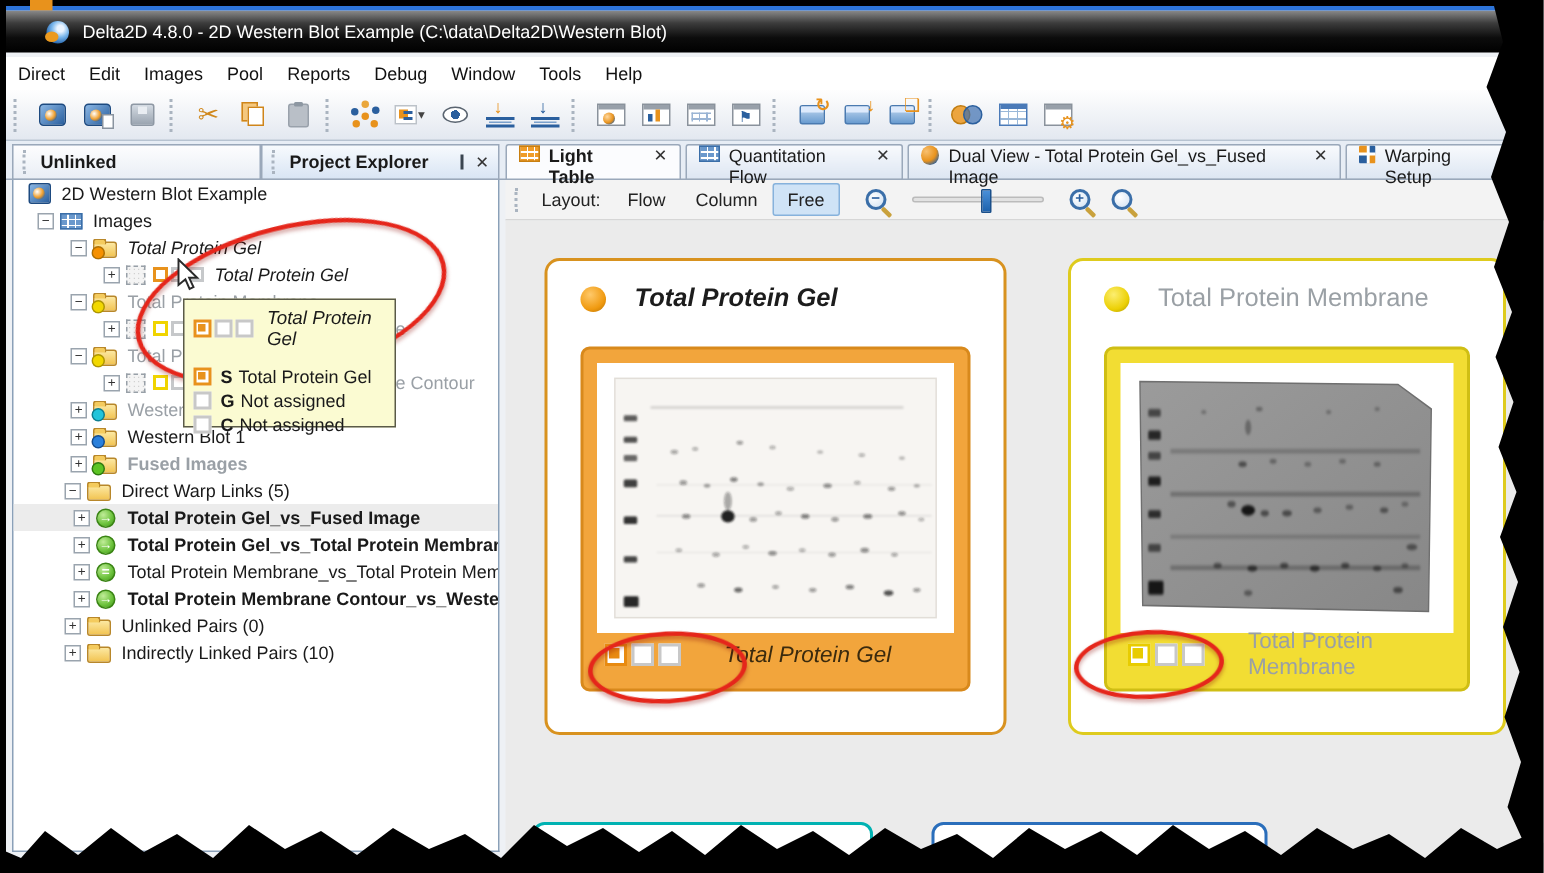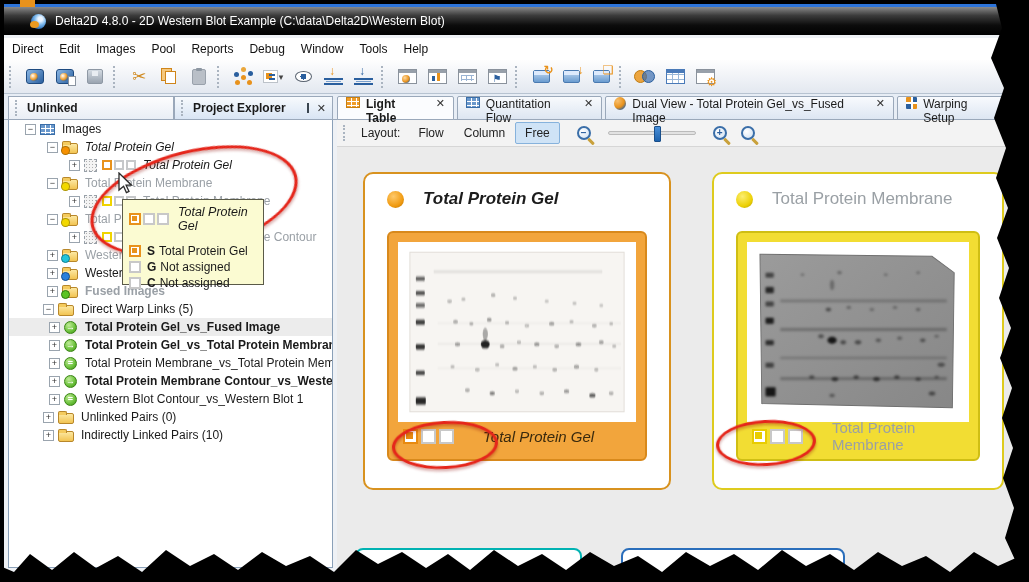--- a/index.html
+++ b/index.html
@@ -367,20 +367,24 @@
       <span class="tx">✕</span>
     </div>
     <div class="rtab">
       <span class="ticn-warp"></span>
       <span>Warping Setup</span>
       <span class="tx">✕</span>
     </div>
   </div>
 
   <div class="treepanel">
+    <div class="trow" style="padding-left:10px">
+      <span class="app-sq"></span>
+      <span class="tlabel">2D Western Blot Example</span>
+    </div>
     <div class="trow" style="padding-left:16px">
       <span class="exp minus"></span>
       <span class="grid-b"></span>
       <span class="tlabel">Images</span>
     </div>
     <div class="trow" style="padding-left:38px">
       <span class="exp minus"></span>
       <span class="fold d d-orange"></span>
       <span class="tlabel ital">Total Protein Gel</span>
     </div>
@@ -456,25 +460,20 @@
     </div>
     <div class="trow" style="padding-left:40px">
       <span class="exp plus"></span>
       <span class="wl eq"></span>
       <span class="tlabel">Total Protein Membrane_vs_Total Protein Membrane Contour</span>
     </div>
     <div class="trow" style="padding-left:40px">
       <span class="exp plus"></span>
       <span class="wl arrow"></span>
       <span class="tlabel bold">Total Protein Membrane Contour_vs_Western Blot Contour</span>
-    </div>
-    <div class="trow" style="padding-left:40px">
-      <span class="exp plus"></span>
-      <span class="wl eq"></span>
-      <span class="tlabel">Western Blot Contour_vs_Western Blot 1</span>
     </div>
     <div class="trow" style="padding-left:34px">
       <span class="exp plus"></span>
       <span class="fold"></span>
       <span class="tlabel">Unlinked Pairs (0)</span>
     </div>
     <div class="trow" style="padding-left:34px">
       <span class="exp plus"></span>
       <span class="fold"></span>
       <span class="tlabel">Indirectly Linked Pairs (10)</span>

